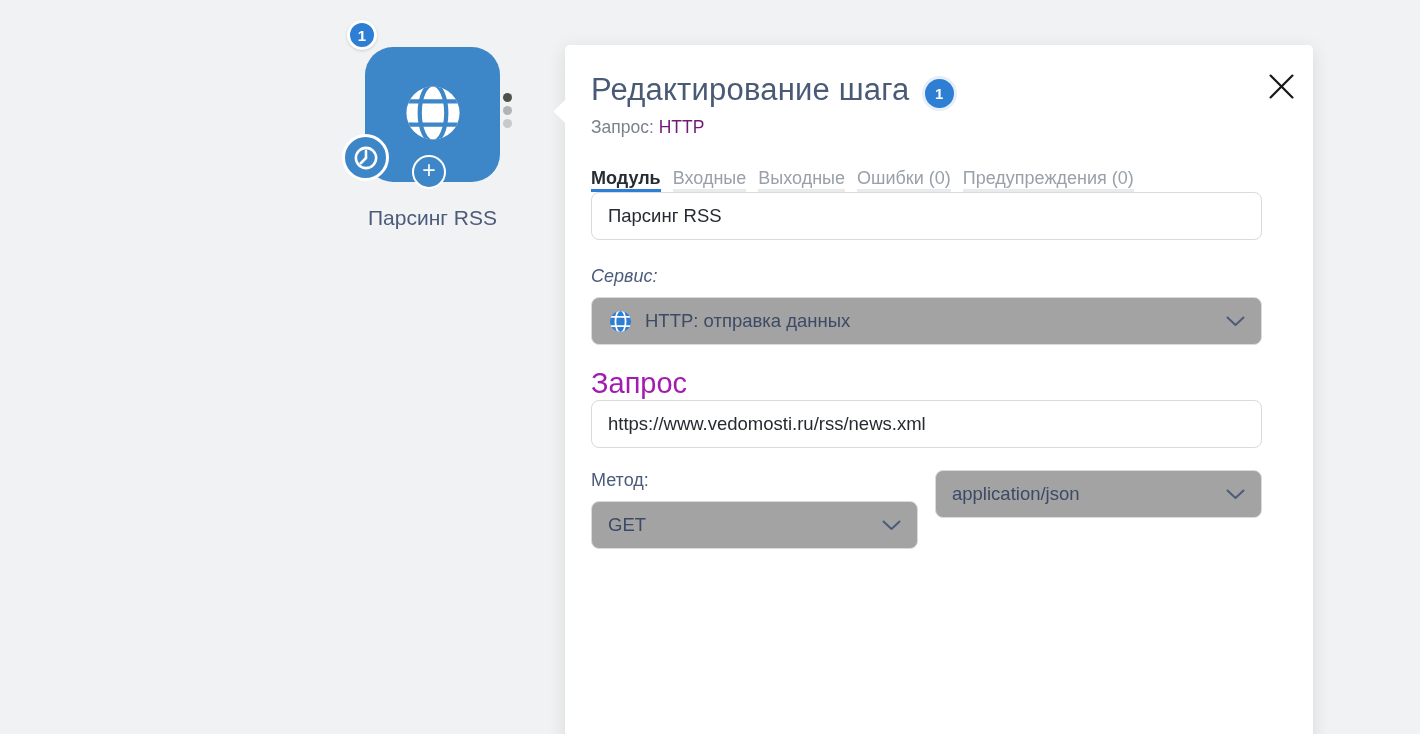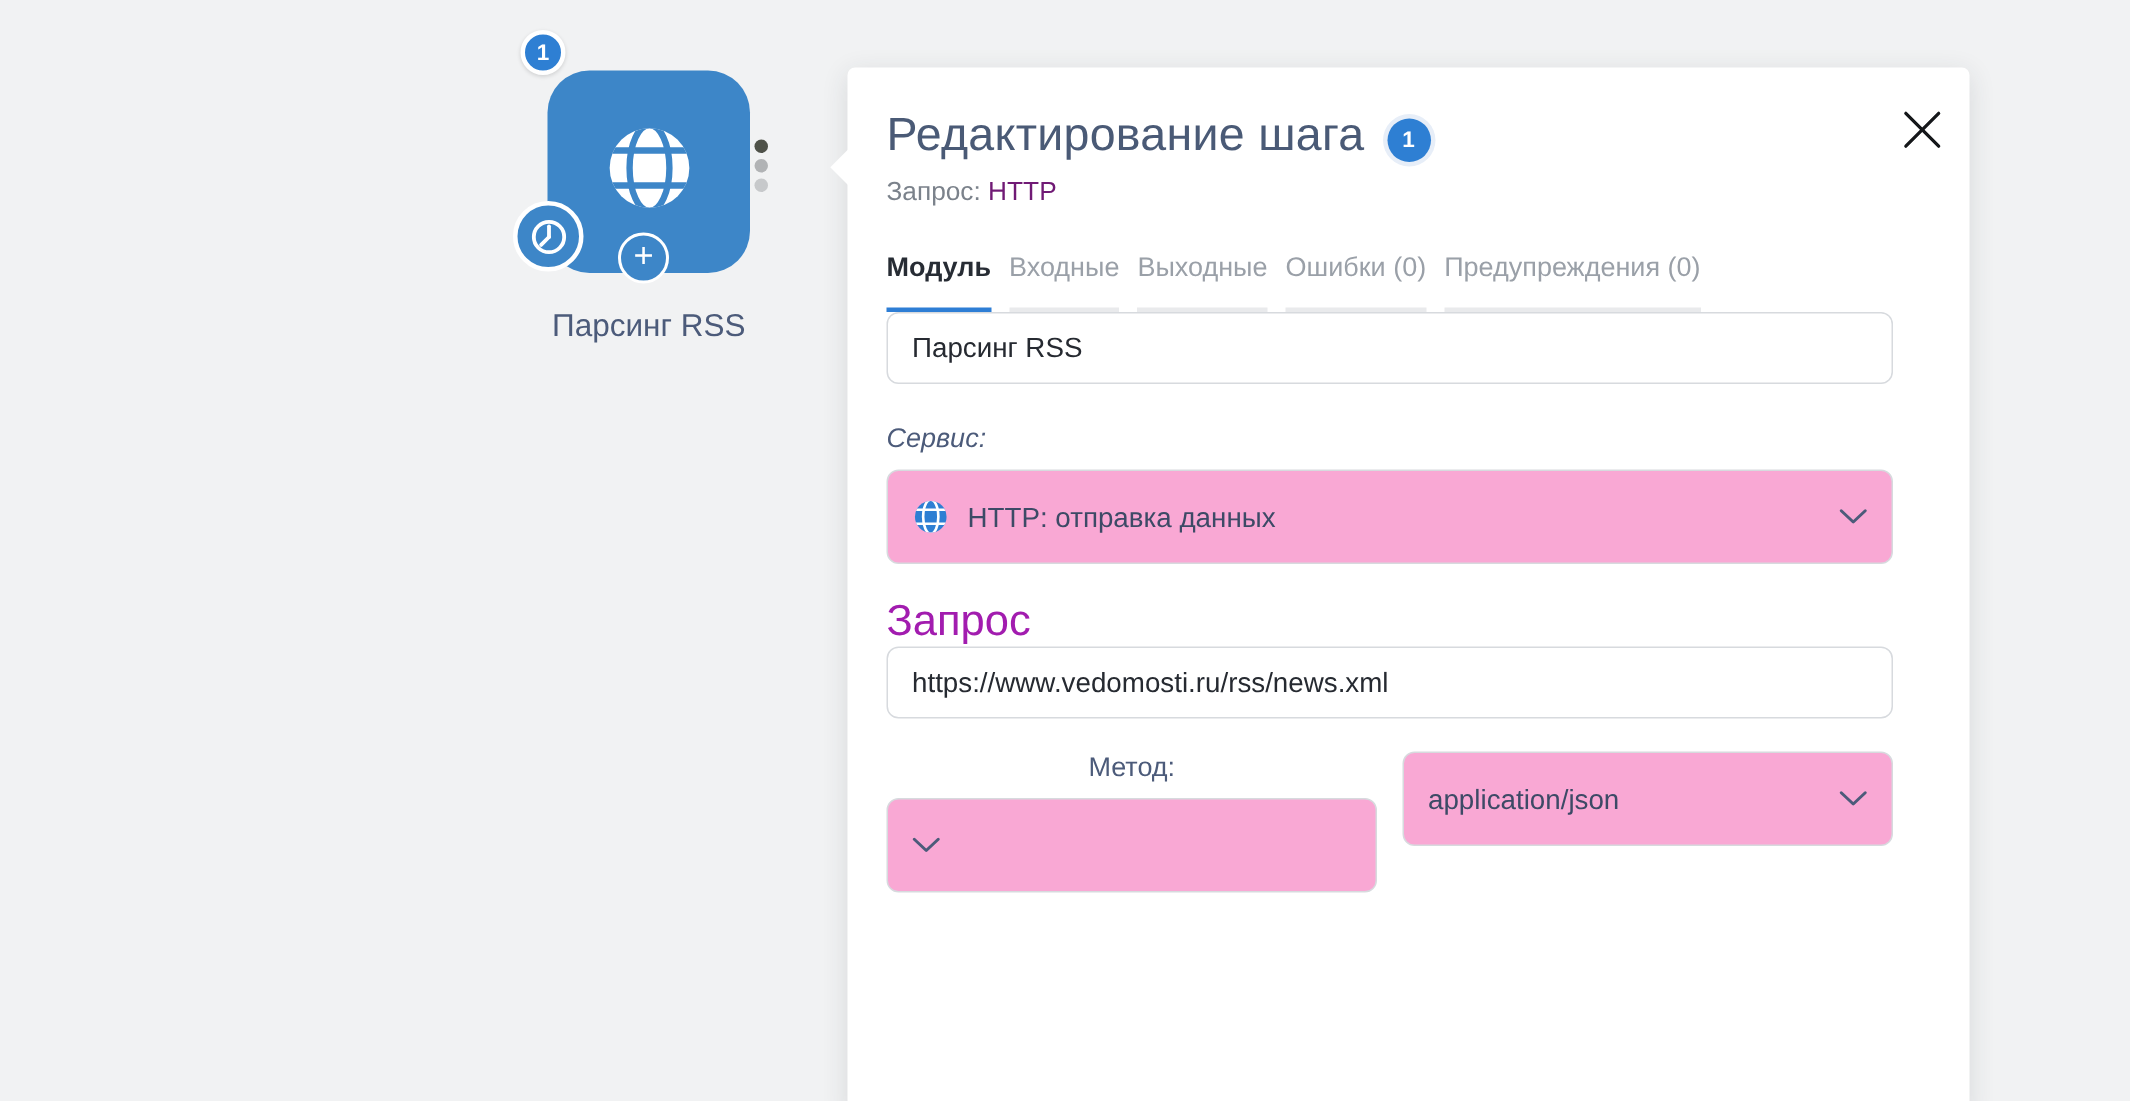--- a/index.html
+++ b/index.html
@@ -36,31 +36,31 @@
 
   .panel-title-row { display:flex; align-items:flex-end; gap:15px; }
   .panel-title { font-size:31px; font-weight:500; color:#4a5a76; letter-spacing:.2px; }
   .title-badge { width:29px; height:29px; border-radius:50%; background:#2e7fd3; color:#fff; font-size:15px;
            font-weight:700; display:flex; align-items:center; justify-content:center;
            box-shadow:0 0 0 3px #e7eef8; }
   .module-line { margin-top:9px; font-size:17.5px; color:#7b828b; }
   .module-link { color:#701a75; text-underline-offset:4px; cursor:pointer; }
 
   .tabs { margin-top:30px; display:flex; gap:12px; }
-  .tab { font-size:18px; color:#9aa0a8; padding-bottom:16px; border-bottom:3px solid #e9eaec;
+  .tab { font-size:18px; color:#9aa0a8; padding-bottom:0; border-bottom:3px solid #e9eaec;
          cursor:pointer; white-space:nowrap; }
   .tab.active { color:#272c34; font-weight:700; border-bottom-color:#2e7ed5; }
 
   .field-label { margin-top:34px; margin-bottom:10px; font-size:18px; color:#4c5b7a; }
   .field-label.tight { margin-top:26px;font-style:italic; }
-  .field-label.cols { margin-top:0;text-align:center; }
+  .field-label.cols { margin-top:0; }
   .text-input { width:100%; height:48px; border:1px solid #d7dade; border-radius:8px; padding:0 16px;
          font-size:18.5px; color:#262a31; background:#fff; outline:none;
          font-family:"Liberation Sans","DejaVu Sans",sans-serif; }
-  .select-box { height:63px; border:1px solid #d7dade; border-radius:8px; background:#f9a8d4;
+  .select-box { height:48px; border:1px solid #d7dade; border-radius:8px; background:#a3a3a3;
          display:flex; align-items:center; padding:0 16px; cursor:pointer; }
   .select-box .grow { flex:1; display:flex; align-items:center; gap:12px; }
   .select-text { font-size:18.5px; color:#3d4a66; }
   .section-title { margin-top:22px; font-size:29px; font-weight:500; color:#a21caf; }
   .row2 { display:flex; gap:17px; margin-top:22px; }
   .col { width:329px; }
   .col .field-label { margin-top:0; }
 </style>
 </head>
 <body>
@@ -165,20 +165,23 @@
       </div>
 
       <div class="section-title">Запрос</div>
 
       <input class="text-input" type="text" value="https://www.vedomosti.ru/rss/news.xml" style="">
 
       <div class="row2">
         <div class="col">
           <div class="field-label cols">Метод:</div>
           <div class="select-box">
+            <span class="grow">
+              <span class="select-text">GET</span>
+            </span>
             <span style="display:flex;">
               <svg width="19" height="11" viewBox="0 0 19 11" fill="none">
                 <path d="M1.5 1.5 L9.5 9 L17.5 1.5" stroke="#4c5b7a" stroke-width="2" stroke-linecap="round" stroke-linejoin="round"></path>
               </svg>
             </span>
           </div>
         </div>
         <div class="col">
           <div class="select-box">
             <span class="grow">

